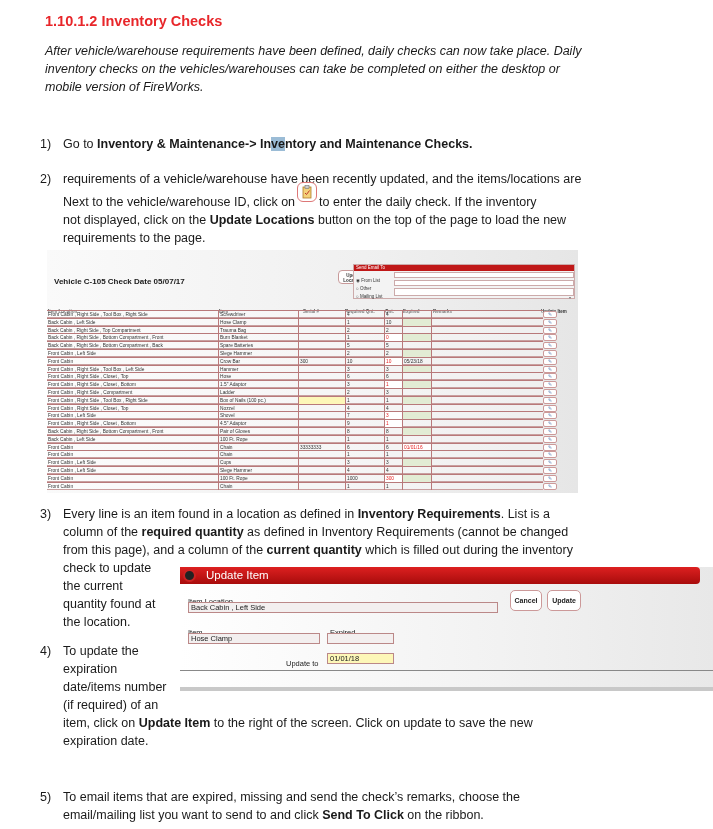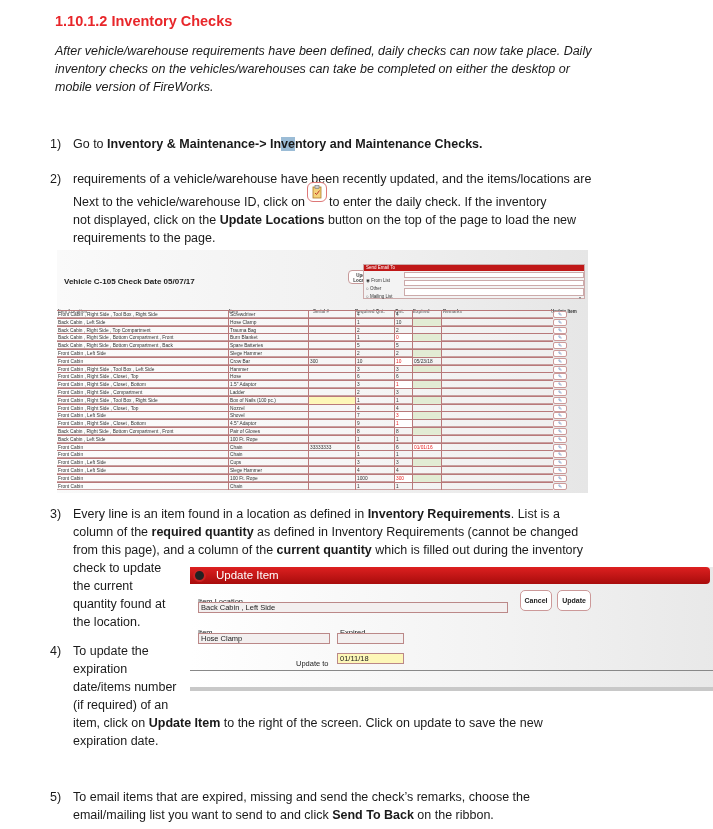--- a/index.html
+++ b/index.html
@@ -1,18 +1,18 @@
 <!DOCTYPE html>
 <html><head>
 <meta charset="utf-8">
 <style>
   * { box-sizing: border-box; }
   html, body { margin: 0; padding: 0; background: #ffffff; }
   body { width: 713px; height: 829px; position: relative; overflow: hidden; font-family: "Liberation Sans", "DejaVu Sans", sans-serif; color: #1a1a1a; }
-  .doc { position: absolute; left: 10px; top: 0; width: 634px; height: 829px; font-size: 12.5px; line-height: 18px; }
+  .doc { position: absolute; left: 0; top: 0; width: 634px; height: 829px; font-size: 12.5px; line-height: 18px; }
   .heading { position: absolute; left: 45px; top: 12px; color: #e8262a; font-weight: bold; font-size: 14.5px; }
   .p { position: absolute; left: 45px; width: 560px; font-style: italic; }
   .b { font-weight: bold; }
   .hl { background: #9bbcd6; }
   .step { position: absolute; left: 40px; }
   .num { position: absolute; left: 0; top: 0; }
   .step-text { position: absolute; left: 23px; top: 0; }
   .inline-icon { display: inline-block; width: 20px; height: 20px; border: 1px solid #d77; border-radius: 6px; vertical-align: -2px; margin: 0 2px; position: relative; top: -6px; background: #fff; }
   .inline-icon svg { position: absolute; left: 4px; top: 2px; }
 
@@ -375,21 +375,21 @@
       <div class="dlg-logo"></div>
       <div class="dlg-title">Update Item</div>
     </div>
     <div class="dlg-lbl" style="left:8px; top:26px;">Item Location</div>
     <div class="dlg-inp" style="left:8px; top:35px; width:310px;">Back Cabin , Left Side</div>
     <div class="dlg-lbl" style="left:8px; top:57px;">Item</div>
     <div class="dlg-inp" style="left:8px; top:66px; width:132px;">Hose Clamp</div>
     <div class="dlg-lbl" style="left:150px; top:57px;">Expired</div>
     <div class="dlg-inp" style="left:147px; top:66px; width:67px;"></div>
     <div class="dlg-lbl" style="left:106px; top:88px;">Update to</div>
-    <div class="dlg-inp" style="left:147px; top:86px; width:67px; background:#fdf7b8;">01/11/18</div>
+    <div class="dlg-inp" style="left:147px; top:86px; width:67px; background:#fdf7b8;">01/01/18</div>
     <div class="dlg-btn" style="left:330px; width:32px;">Cancel</div>
     <div class="dlg-btn" style="left:367px; width:34px;">Update</div>
     <div class="dlg-rule"></div>
     <div class="dlg-bottom"></div>
   </div>
 
   <div class="step" style="top:642px; width:660px; height:110px;">
     <span class="num">4)</span>
     <div class="step-text" style="width:620px;">
       <div>To update the</div>
@@ -398,17 +398,17 @@
       <div>(if required) of an</div>
       <div><span>item, click on </span><span class="b">Update Item</span><span> to the right of the screen. Click on update to save the new</span></div>
       <div>expiration date.</div>
     </div>
   </div>
 
   <div class="step" style="top:788px; width:660px; height:40px;">
     <span class="num">5)</span>
     <div class="step-text" style="width:620px;">
       <div>To email items that are expired, missing and send the check’s remarks, choose the</div>
-      <div><span>email/mailing list you want to send to and click </span><span class="b">Send To Back</span><span> on the ribbon.</span></div>
+      <div><span>email/mailing list you want to send to and click </span><span class="b">Send To Click</span><span> on the ribbon.</span></div>
     </div>
   </div>
 
 </div>
 
 </body></html>

